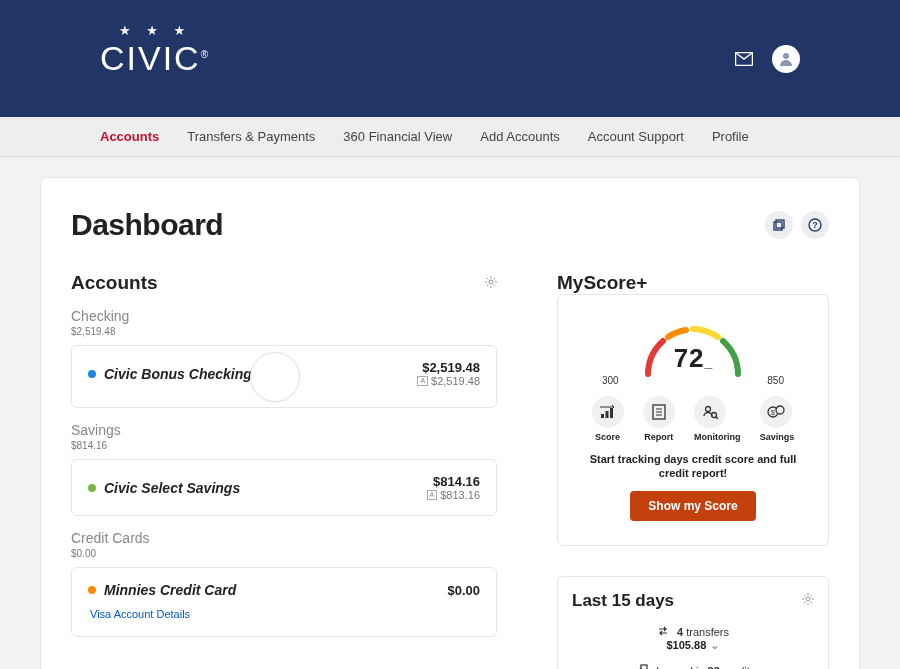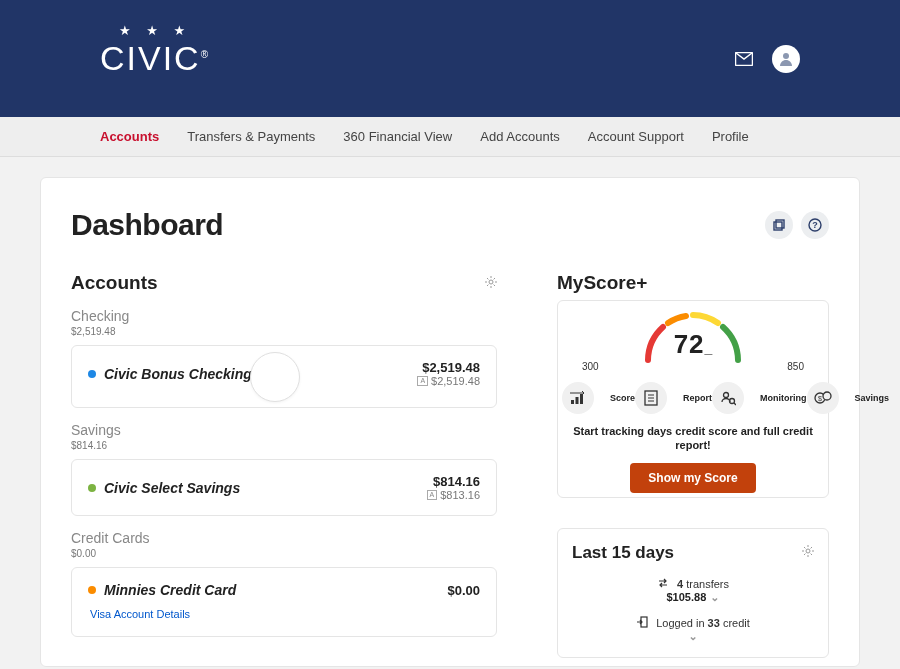--- a/index.html
+++ b/index.html
@@ -41,27 +41,27 @@
   .dot-blue { background: #1e88e5; }
   .dot-green { background: #7cb342; }
   .dot-orange { background: #fb8c00; }
   .balances { text-align: right; font-size: 13px; }
   .bal-main { font-weight: 600; }
   .bal-avail { color: #777; font-size: 11px; display: flex; align-items: center; justify-content: flex-end; gap: 3px; }
   .a-badge { border: 1px solid #aaa; font-size: 7px; padding: 0 2px; color: #888; line-height: 1.2; }
   .sub-link { color: #0057cc; font-size: 11px; margin-top: 10px; display: inline-block; cursor: pointer; padding-left: 2px; }
   .ghost-circle { position: absolute; width: 50px; height: 50px; border: 1px solid #e0e0e0; background: #fff; border-radius: 50%; left: 178px; top: 6px; box-shadow: 0 1px 3px rgba(0,0,0,0.05); }
   
-  .score-card { border: 1px solid #e5e5e5; border-radius: 6px; padding: 4px; text-align: center; margin-top: 6px; }
+  .score-card { border: 1px solid #e5e5e5; border-radius: 6px; padding: 24px; text-align: center; }
   .gauge-wrap { position: relative; width: 130px; height: 60px; margin: 0 auto 2px; }
   .score-num { position: absolute; top: 24px; left: 0; right: 0; text-align: center; font-size: 26px; font-weight: 800; letter-spacing: 1px; }
   .range-labels { display: flex; justify-content: space-between; font-size: 10px; color: #333; padding: 0 20px; margin-top: -6px; }
   
   .score-tiles { display: flex; justify-content: space-around; margin-top: 10px; }
-  .tile { display: flex; flex-direction: row; align-items: center; gap: 16px; cursor: pointer; }
+  .tile { display: flex; flex-direction: column; gap: 4px; cursor: pointer; }
   .tile-ico { width: 32px; height: 32px; border-radius: 50%; background: #f0f0f0; display: flex; align-items: center; justify-content: center; }
   .tile-lbl { font-size: 9px; font-weight: 600; }
   .score-msg { font-size: 11px; font-weight: 700; margin-top: 10px; line-height: 1.3; }
   .score-btn { background: #c2410c; color: #fff; border: none; padding: 8px 18px; font-size: 12px; font-weight: 600; border-radius: 4px; margin-top: 10px; cursor: pointer; }
   
   .last-card { border: 1px solid #e5e5e5; border-radius: 6px; padding: 14px 14px 8px; margin-top: 30px; }
   .last-head { display: flex; justify-content: space-between; margin-bottom: 8px; }
   .last-title { font-size: 17px; font-weight: 800; }
   .gear-sm { color: #888; cursor: pointer; }
   .last-row { display: flex; align-items: center; justify-content: space-between; font-size: 11px; padding: 6px 0; flex-direction: column; }

